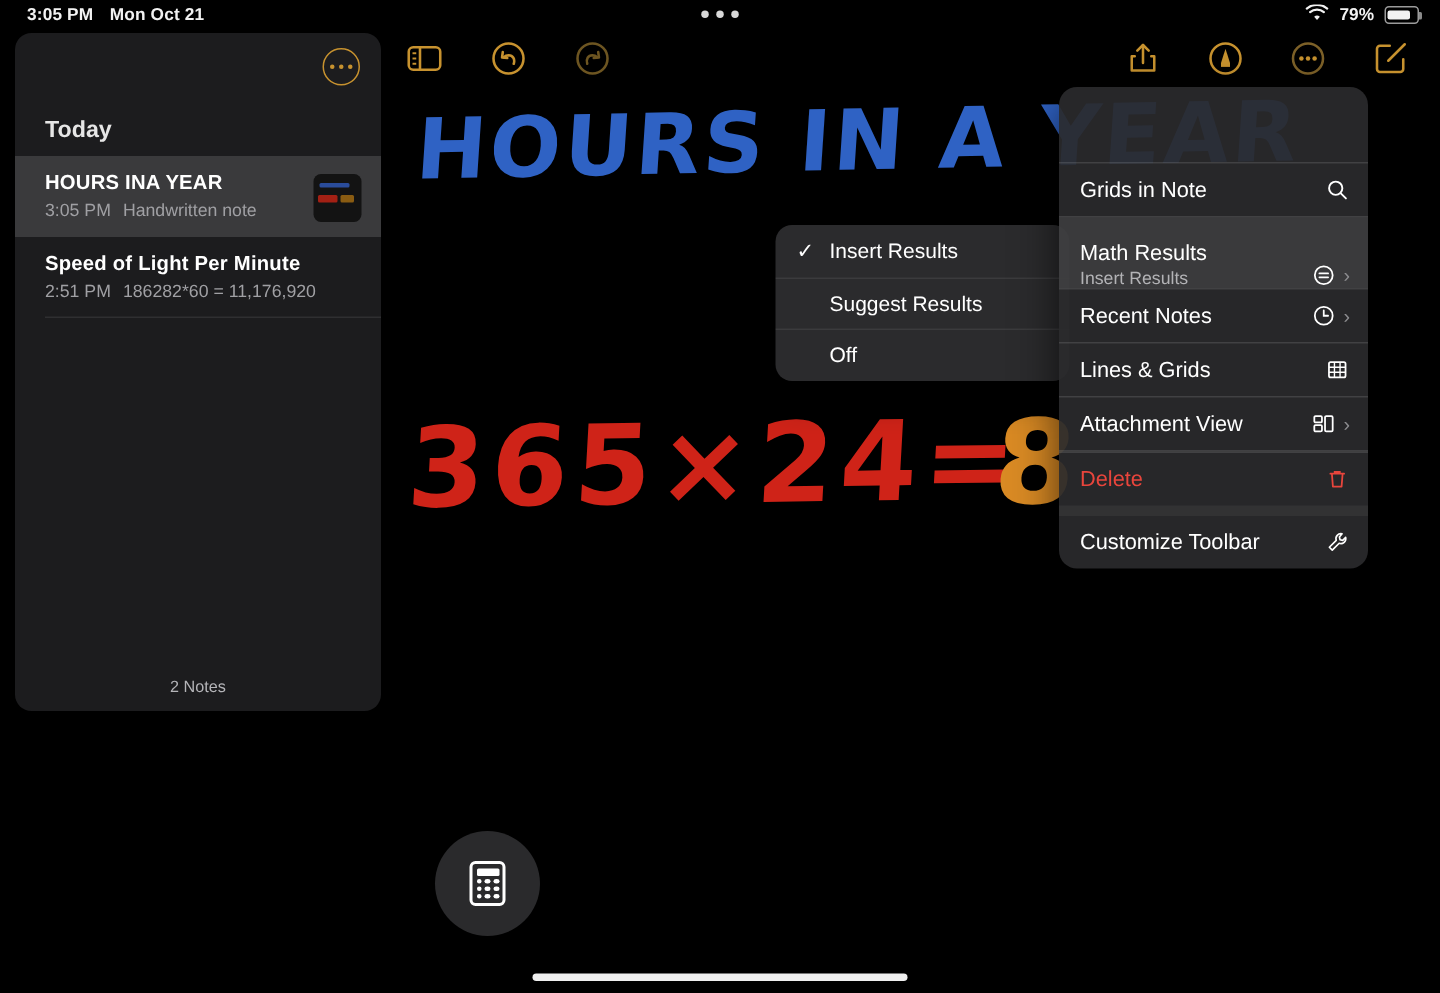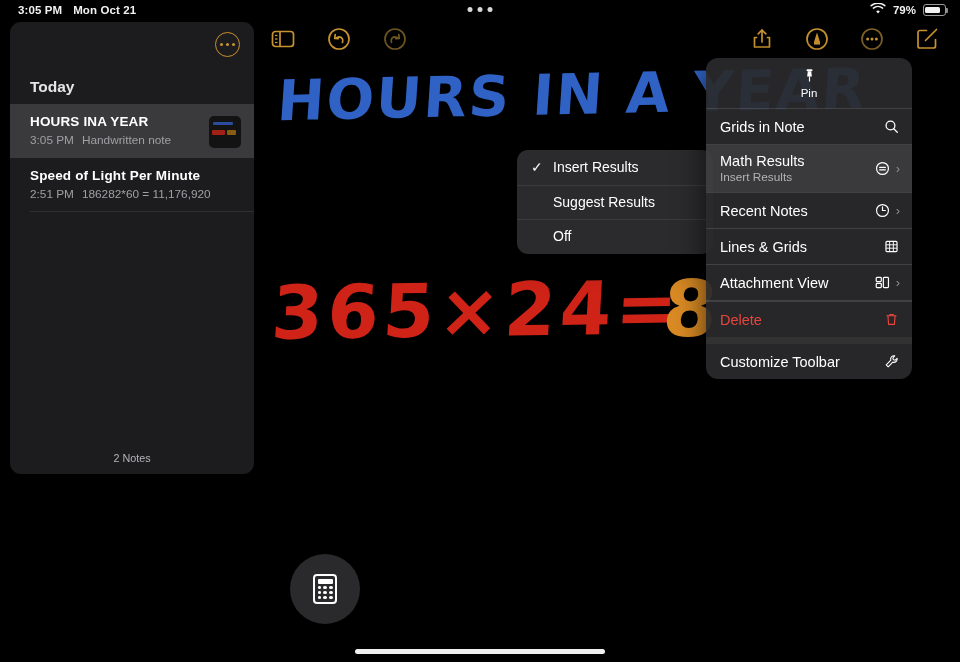--- a/index.html
+++ b/index.html
@@ -108,21 +108,21 @@
   }
   .ctx-head { display: flex; height: 50px; }
   .ctx-head .hi { flex: 1; display: flex; flex-direction: column; align-items: center; justify-content: center; gap: 3px; color: #fff; }
   .ctx-head .hi span { font-size: 11.5px; }
   .ctx-head svg { width: 17px; height: 17px; display:block; }
   .ctx-sep { height: 1px; background: rgba(255,255,255,.12); }
   .ctx-item {
     position: relative; display: flex; align-items: center; justify-content: space-between;
     padding: 0 12px 0 14px; height: 35px; color: #fff; font-size: 14.5px;
   }
-  .ctx-item.tall { height: 47px; align-items: center; }
+  .ctx-item.tall { height: 47px; align-items: flex-end; }
   .ctx-item.hl { background: rgba(255,255,255,.09); }
   .ctx-item .lbl-wrap { display: flex; flex-direction: column; justify-content: center; }
   .ctx-item .sub2 { font-size: 11.8px; color: #b3b3b6; margin-top: 1px; }
   .ctx-item .right { display: flex; align-items: center; gap: 5px; }
   .ctx-item .right svg { width: 17px; height: 17px; display:block; }
   .ctx-item .chev { color: #8d8d90; font-size: 13px; line-height: 1;}
   .ctx-item.danger { color: #e8453c; }
   .ctx-gap { height: 7px; background: rgba(255,255,255,.05); }
 
   
@@ -282,30 +282,20 @@
     <div class="item">
       <span>Suggest Results</span>
     </div>
     <div class="item">
       <span>Off</span>
     </div>
   </div>
 
   <div class="ctxmenu">
     <div class="ctx-head">
-      <div class="hi">
-        <span>
-          <svg viewBox="0 0 20 20">
-              <rect x="6.5" y="2.5" width="7" height="2.4" rx="1" fill="#fff"></rect>
-              <path d="M8 4.9h4l.8 6.2H7.2z" fill="#fff"></path>
-              <rect x="9.3" y="11.1" width="1.4" height="6" fill="#fff"></rect>
-            </svg>
-        </span>
-        <span>Pin</span>
-      </div>
     </div>
     <div class="ctx-sep"></div>
 
     <div class="ctx-item">
       <span>Grids in Note</span>
       <span class="right">
         <svg viewBox="0 0 20 20">
             <circle cx="8.8" cy="8.8" r="5.2" stroke="#fff" stroke-width="1.5" fill="none"></circle>
             <line x1="12.6" y1="12.6" x2="16.8" y2="16.8" stroke="#fff" stroke-width="1.5" stroke-linecap="round"></line>
           </svg>

